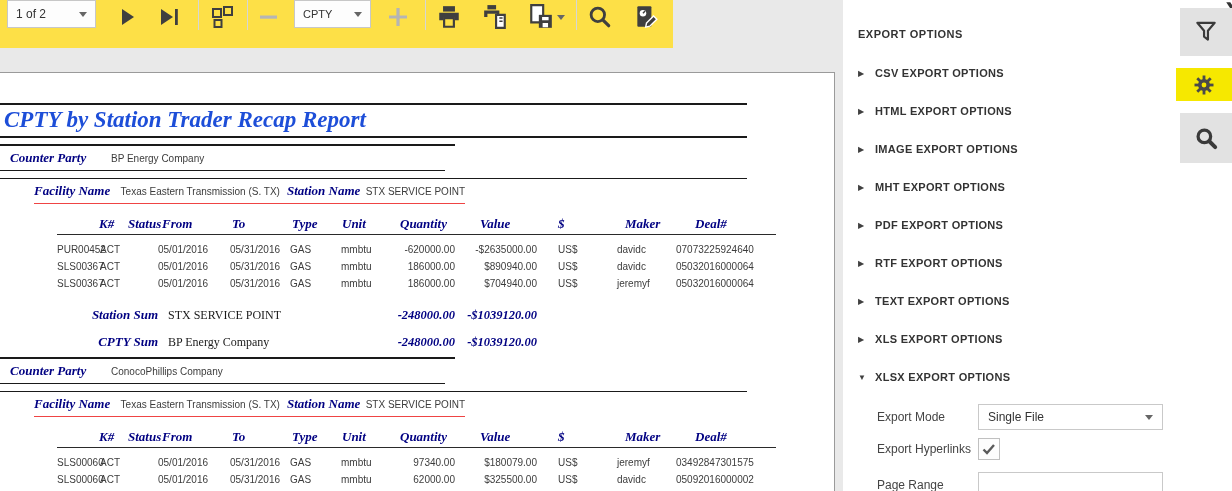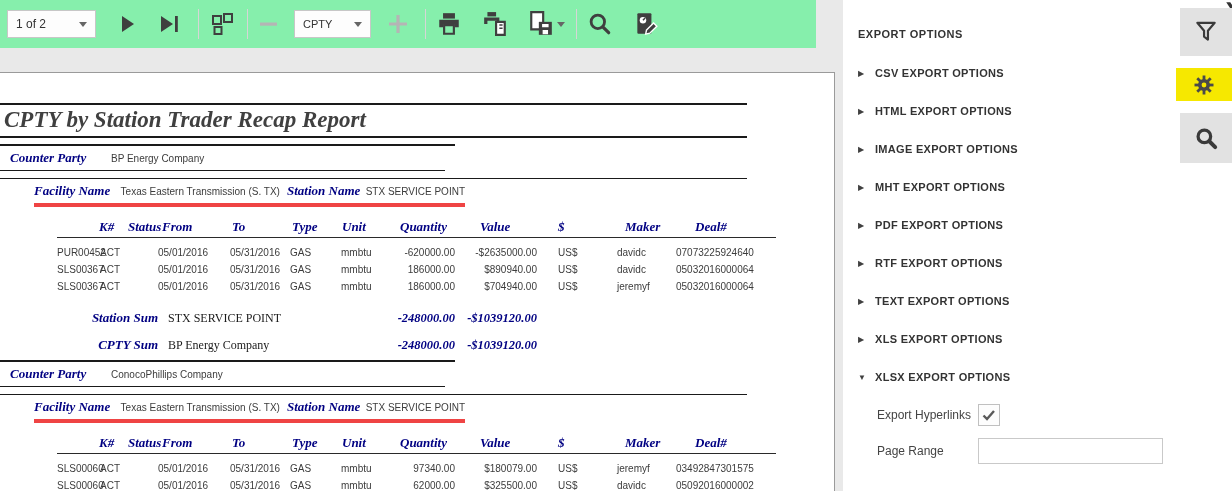--- a/index.html
+++ b/index.html
@@ -1,50 +1,50 @@
 <!DOCTYPE html>
 <html><head>
 <meta charset="utf-8">
 <style>
   * { box-sizing: border-box; margin: 0; padding: 0; }
   html,body { width:1232px; height:491px; overflow:hidden; background:#fff;
     font-family:"Liberation Sans", sans-serif; position:relative; }
 
   
   .viewer { position:absolute; left:0; top:0; width:843px; height:491px; background:#e9e9e9; }
-  .toolbar { position:absolute; left:0; top:0; width:816px; height:48px; background:#86efac;
-    display:flex; align-items:center; }
+  .toolbar { position:absolute; left:0; top:0; width:673px; height:48px; background:#fde047;
+    display:flex; align-items:flex-start; }
   .tb-combo { height:28px; background:#fdfdfd; border:1px solid #c7c7c7;
     display:flex; align-items:center; justify-content:space-between;
     padding:0 8px; font-size:12px; color:#333; cursor:default; }
   .combo-page { width:89px; margin-left:7px; }
   .combo-zoom { width:77px; }
   .caret-down { width:0; height:0; border-left:4px solid transparent; border-right:4px solid transparent; border-top:5px solid #666; }
   .tb-btn { width:34px; height:34px; display:flex; align-items:center; justify-content:center; cursor:pointer; }
   .tb-sep { width:1px; height:30px; background:#d6d6d6; }
   .ic { display:block; }
 
   
   .page { position:absolute; left:0; top:72px; width:835px; height:520px; background:#fff;
     border:1px solid #9a9a9a; border-left:none; }
   .rlabel { font-family:"Liberation Serif", serif; font-style:italic; font-weight:bold;
     font-size:13px; color:#000082; white-space:nowrap; }
   .sval { font-size:10px; color:#3c3c3c; white-space:nowrap; }
   .rule { background:#1a1a1a; height:1.5px; }
   .rule-title { width:747px; margin-top:30px; height:2px; }
   .report-title { font-family:"Liberation Serif", serif; font-style:italic; font-weight:bold;
-    font-size:23px; color:#404040; padding:2px 0 3px 4px; width:747px;
+    font-size:23px; color:#1d4ed8; padding:2px 0 3px 4px; width:747px;
     border-bottom:2px solid #1a1a1a; white-space:nowrap; }
   .rule-s { width:455px; margin-top:6px; }
   .cp-row { margin:4px 0 0 10px; height:16px; display:flex; align-items:baseline;gap:16px; }
   .cp-row .rlabel { width:85px; }
   .rule-m { width:445px; margin-top:4px; }
   .rule-l { width:747px; margin-top:7px; height:1.2px; }
   .fac-row { margin:4px 0 0 34px; width:431px; display:flex; align-items:baseline;
-    border-bottom:4px solid #ef4444; padding-bottom:4px; }
+    border-bottom:1px solid #ef4444; padding-bottom:4px; }
   .fac-row .lab1 { width:88px; } .fac-row .val1 { width:169px; } .fac-row .lab2 { width:80px; }
 
   .grid { display:grid; margin-left:57px;
     grid-template-columns:43px 58px 72px 60px 51px 54px 60px 82px 80px 59px 100px; }
   .hdr-row { margin-top:12px; }
   .hc { font-family:"Liberation Serif", serif; font-style:italic; font-weight:bold; font-size:13px;
     color:#000082; white-space:nowrap; border-bottom:1px solid #2a2a2a; padding-bottom:2px; height:19px; }
   .hc1{padding-left:42px}.hc2{padding-left:28px}.hc3{padding-left:4px}.hc4{padding-left:2px}
   .hc5{padding-left:2px}.hc6{padding-left:1px}.hc7{padding-left:5px}.hc8{padding-left:25px}
   .hc9{padding-left:21px}.hc10{padding-left:8px}.hc11{padding-left:19px}
@@ -370,20 +370,27 @@
     <span class="grp-label">XLS EXPORT OPTIONS</span>
   </div>
 
   <div class="grp">
     <span class="tri">▼</span>
     <span class="grp-label">XLSX EXPORT OPTIONS</span>
   </div>
 </div>
 
   <div id="xlsx-opts">
+    <div class="opt-row">
+      <span class="opt-label">Export Mode</span>
+      <div class="select">
+        <span>Single File</span>
+        <span class="caret-down"></span>
+      </div>
+    </div>
     <div class="opt-row row-hyper">
       <span class="opt-label">Export Hyperlinks</span>
       <div class="checkbox checked" id="hyper-check">
         <svg width="16" height="16" viewBox="0 0 16 16">
           <path d="M2.5 8.5l3.5 3.5 7-8" fill="none" stroke="#5a5a5a" stroke-width="2.4"></path>
         </svg>
       </div>
     </div>
     <div class="opt-row row-cut">
       <span class="opt-label">Page Range</span>

